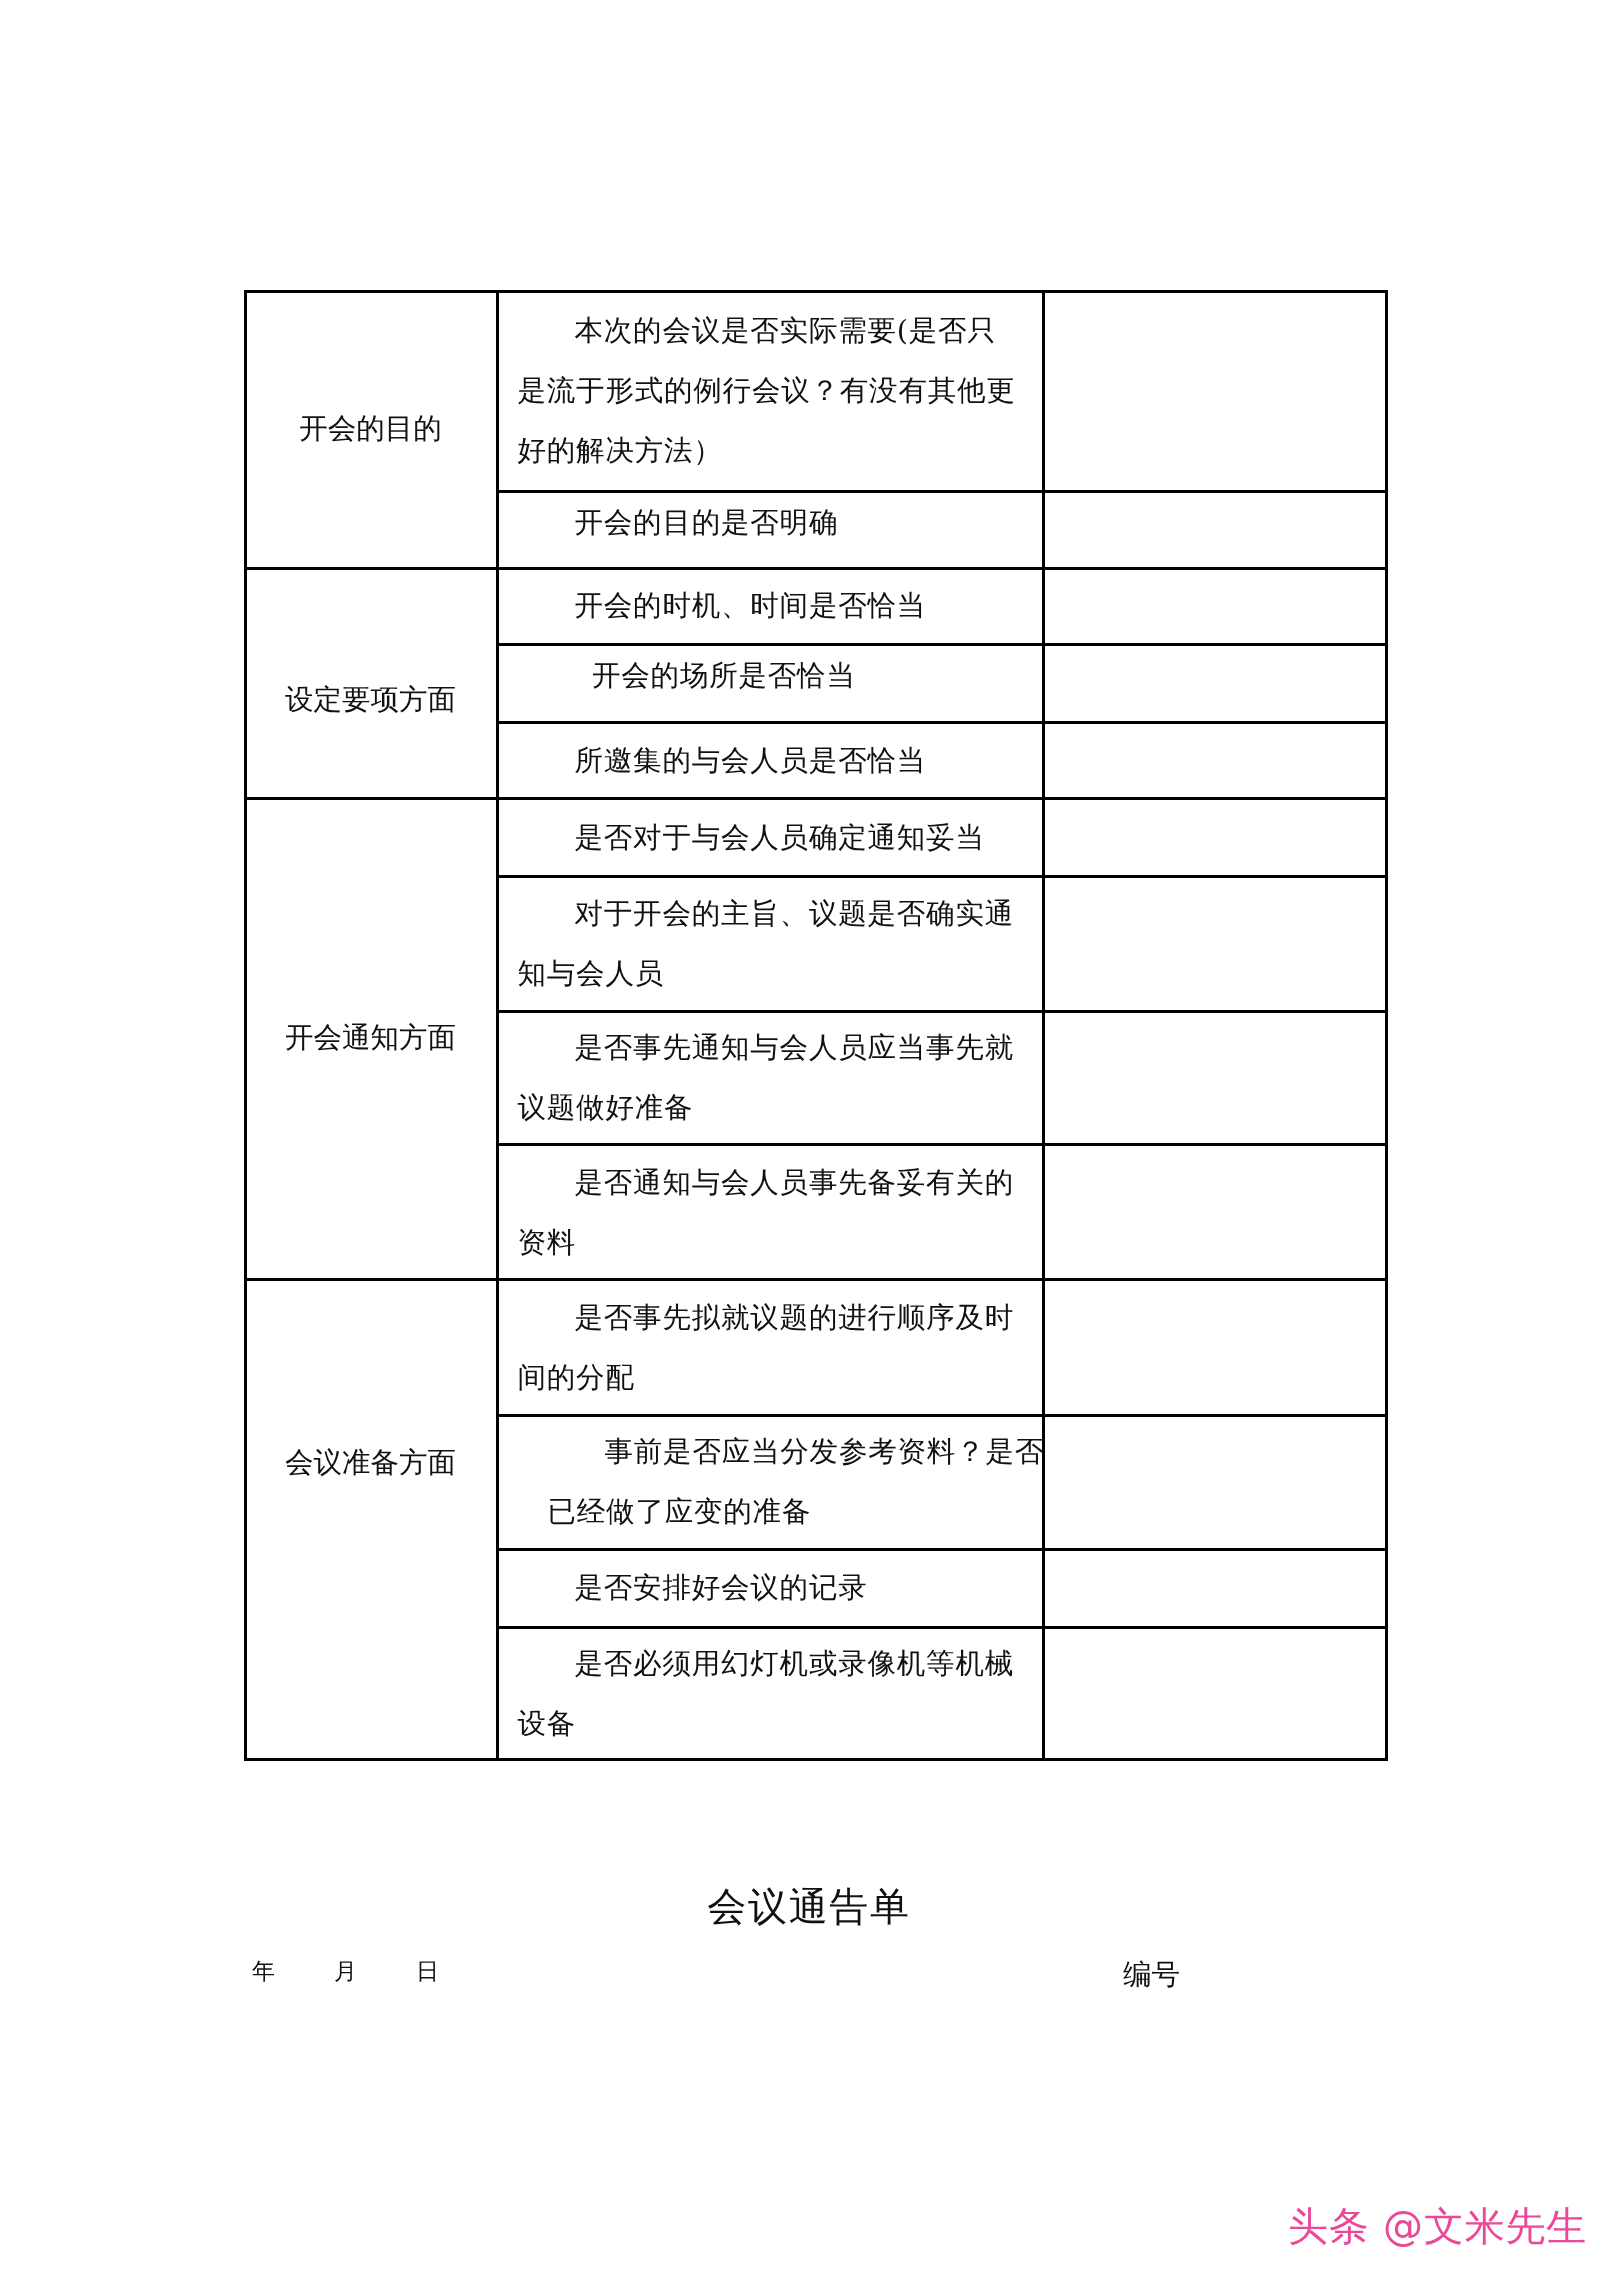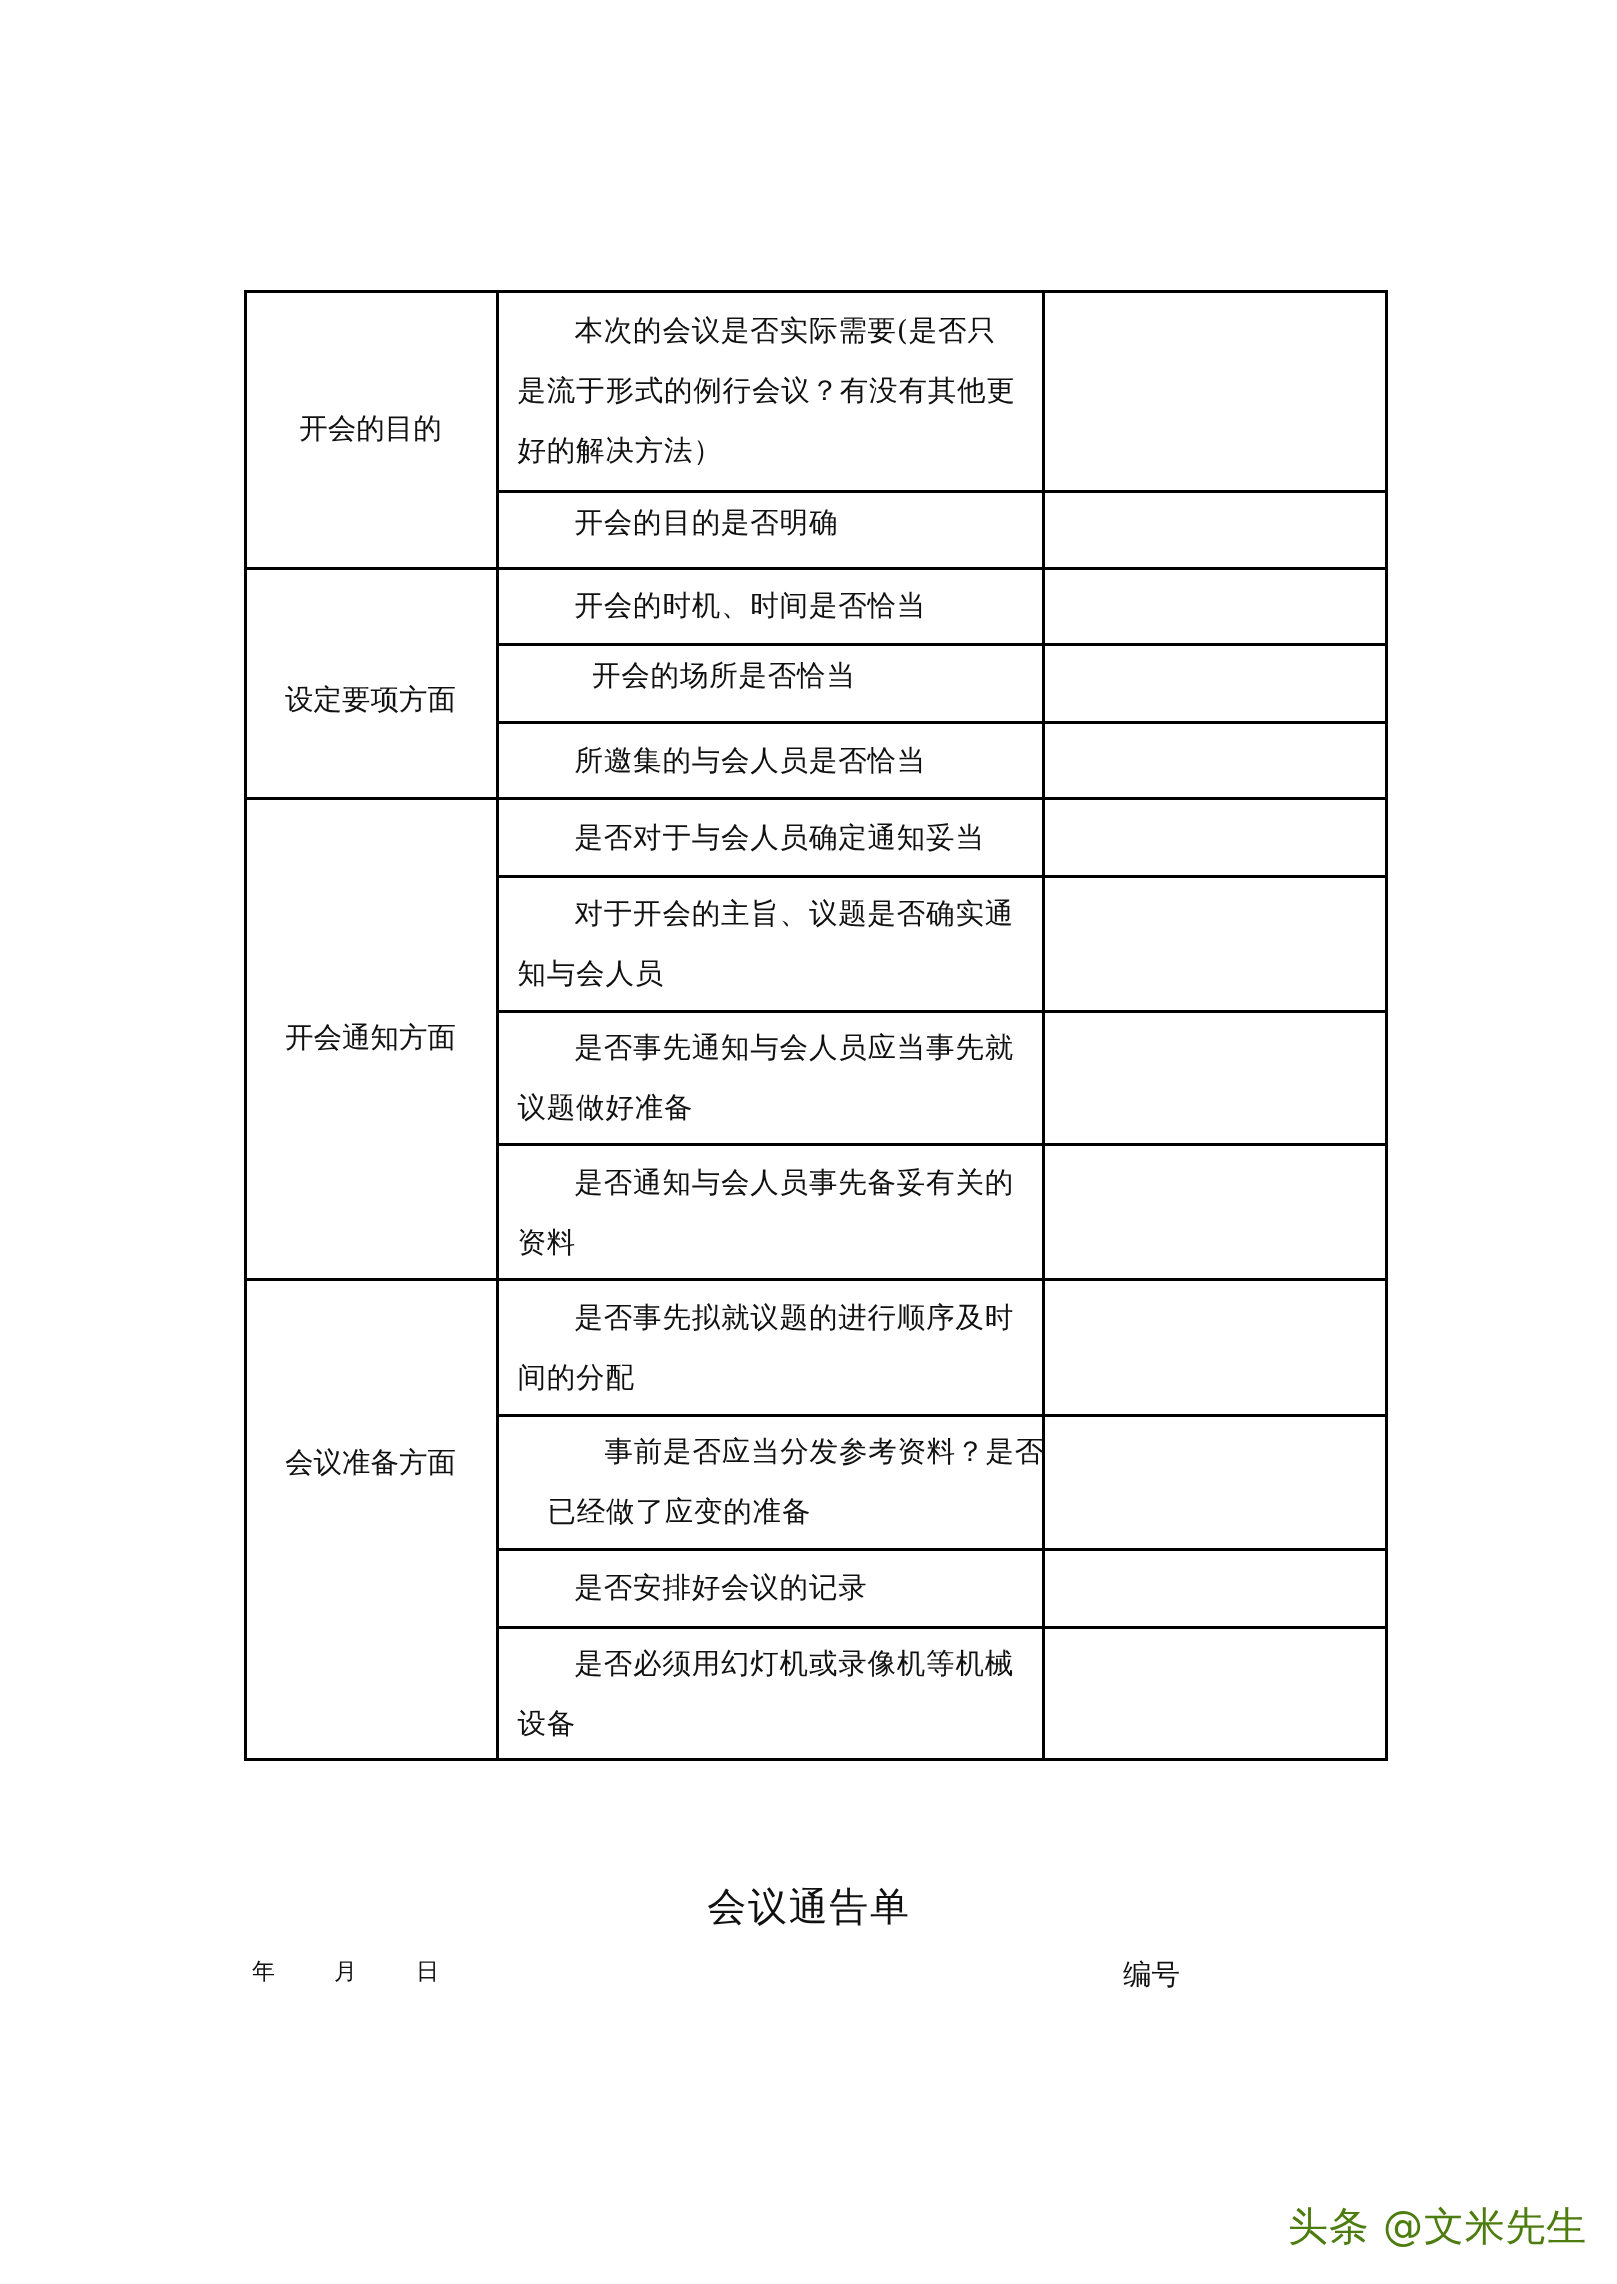--- a/index.html
+++ b/index.html
@@ -14,21 +14,21 @@
   .item { position: absolute; left: 499px; width: 543px; box-sizing: border-box;
           padding: 0 18.5px 0 18.5px; display: flex; align-items: center;
           font-size: 28.5px; line-height: 60px; }
   .item span { display: block; text-indent: 2em; letter-spacing: 0.8px; }
   .title { position: absolute; top: 1880px; left: 0; width: 1618px; text-align: center;
            font-size: 39px; letter-spacing: 1.7px; }
   .dateline { position: absolute; top: 1956px; left: 252px; font-size: 23px; }
   .dateline span { margin-right: 59px; }
   .serial { position: absolute; top: 1956px; left: 1123px; font-size: 28.5px; }
   .wm { position: absolute; top: 2199px; left: 1288px; font-size: 40px;
-        font-family: "DejaVu Sans", sans-serif; color: #4d7c0f; letter-spacing: 0.8px; }
+        font-family: "DejaVu Sans", sans-serif; color: #ec4899; letter-spacing: 0.8px; }
 </style>
 </head>
 <body>
 
 <div class="tbl"></div>
 
 <div class="vline" style="left:496px; top:290px; height:1471px;"></div>
 <div class="vline" style="left:1042px; top:290px; height:1471px;"></div>
 
 <div class="hline" style="left:244px; width:1144px; top:567px;"></div>

